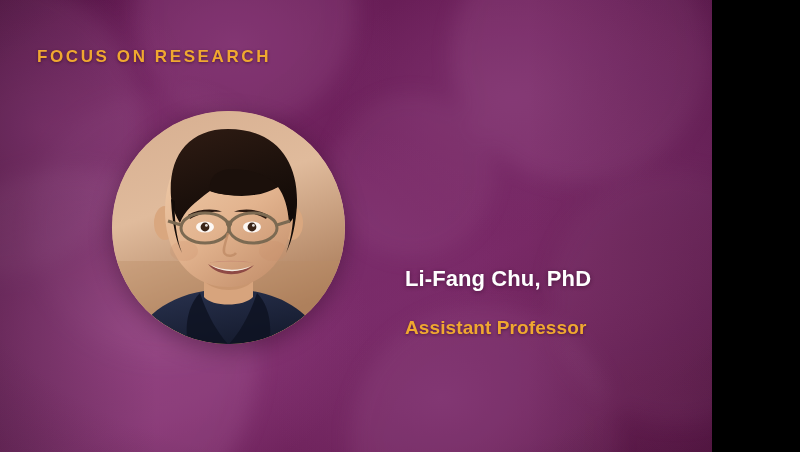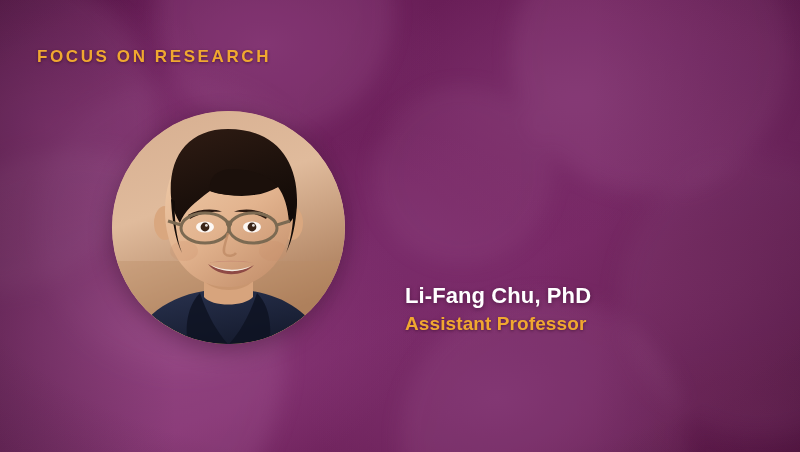--- a/index.html
+++ b/index.html
@@ -4,21 +4,21 @@
 <style>
   html, body {
     margin: 0;
     padding: 0;
     background: #000;
   }
   * { box-sizing: border-box; }
 
   .card {
     position: relative;
-    width: 800px;
+    width: 712px;
     height: 452px;
     overflow: hidden;
     font-family: "Liberation Sans", sans-serif;
     background: #5E1A4E;
     -webkit-font-smoothing: antialiased;
   }
 
   
   .bg-base {
     position: absolute;
@@ -96,41 +96,41 @@
     color: #FFFFFF;
     font-size: 27px;
     font-weight: 700;
     line-height: 34px;
     letter-spacing: -0.1px;
     text-shadow: 0 1px 4px rgba(35,5,28,0.45);
   }
   .title div { white-space: nowrap; }
 
   
-  .speaker { position: absolute; left: 405px; top: 282px; }
+  .speaker { position: absolute; left: 405px; top: 265px; }
   .speaker-name {
     font-size: 22px;
     font-weight: 700;
     color: #FFFFFF;
     line-height: 28px;
     letter-spacing: 0.1px;
     text-shadow: 0 1px 4px rgba(35,5,28,0.45);
     white-space: nowrap;
   }
   .speaker-role,
   .speaker-org {
     font-size: 19px;
     font-weight: 700;
     color: #F0A830;
     line-height: 24px;
     letter-spacing: 0.1px;
     text-shadow: 0 1px 3px rgba(40,6,30,0.5);
     white-space: nowrap;
   }
-  .speaker-role { margin-top: 2px; }
+  .speaker-role { margin-top: 23px; }
 </style>
 </head>
 <body>
 
 <div class="card">
 
   <div class="bg-base"></div>
   <div class="bg-cells"></div>
   <div class="bg-vignette"></div>
 

